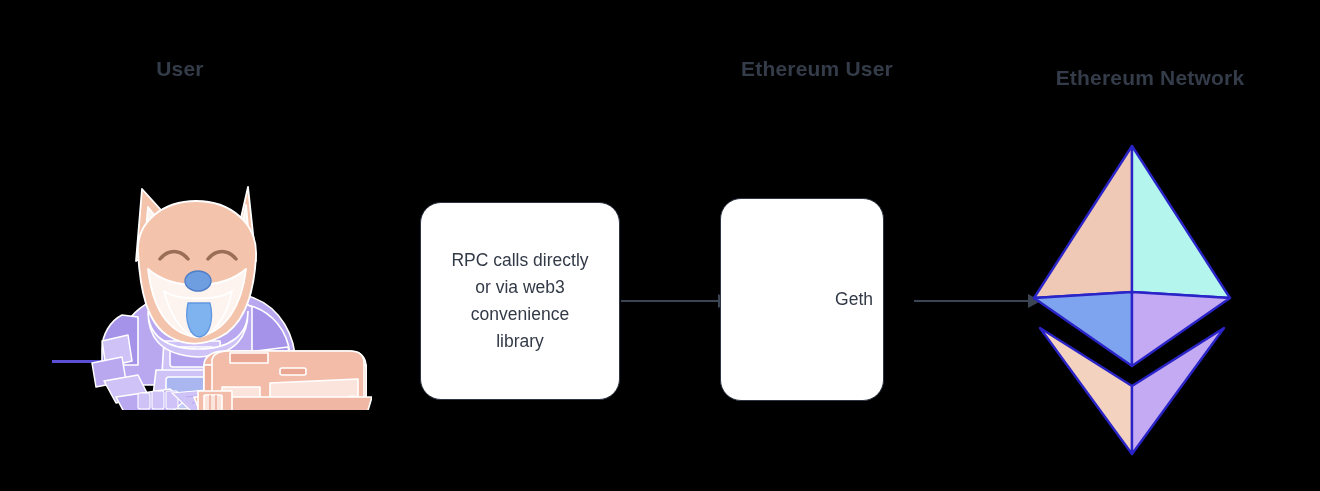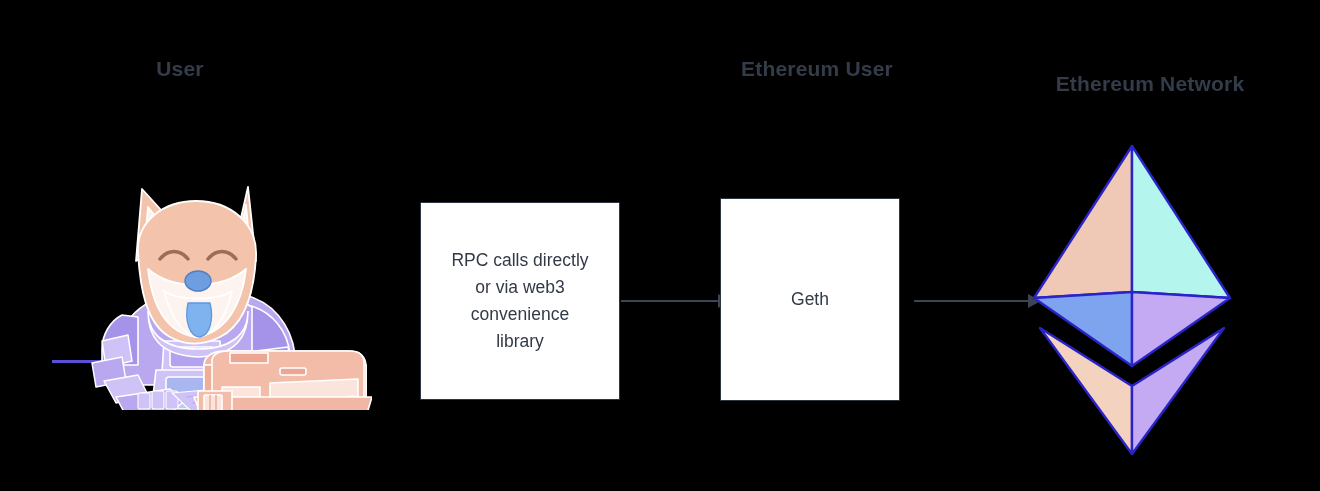--- a/index.html
+++ b/index.html
@@ -21,43 +21,43 @@
     position: absolute;
     font-weight: bold;
     color: #343c4a;
     text-align: center;
     white-space: nowrap;
     letter-spacing: 0.2px;
   }
   #hdr-user      { left: 80px;  top: 57px; width: 200px; font-size: 21px; }
   #hdr-ui        { left: 420px; top: 55px; width: 200px; font-size: 21px; }
   #hdr-node      { left: 717px; top: 57px; width: 200px; font-size: 21px; }
-  #hdr-network   { left: 1050px;top: 72px; width: 200px; font-size: 21px; }
+  #hdr-network   { left: 1050px;top: 66px; width: 200px; font-size: 21px; }
 
   
   .node-box {
     position: absolute;
     background: #ffffff;
     border: 1.3px solid #2d3442;
-    border-radius: 1px;
+    border-radius: 21px;
     display: flex;
     align-items: center;
     justify-content: center;
     box-sizing: border-box;
   }
   .node-box-label {
     color: #333a47;
     font-size: 17.5px;
     line-height: 27px;
     text-align: center;
     padding: 0 10px;
     white-space: pre-line;
   }
   #box-ui   { left: 420px; top: 202px; width: 200px; height: 198px; }
-  #box-geth { left: 720px; top: 198px; width: 180px; height: 203px; }
+  #box-geth { left: 720px; top: 198px; width: 164px; height: 203px; justify-content: flex-end; }
 
   
   .arrow {
     position: absolute;
     height: 14px;
     display: flex;
     align-items: center;
   }
   .arrow .shaft {
     height: 1.5px;

